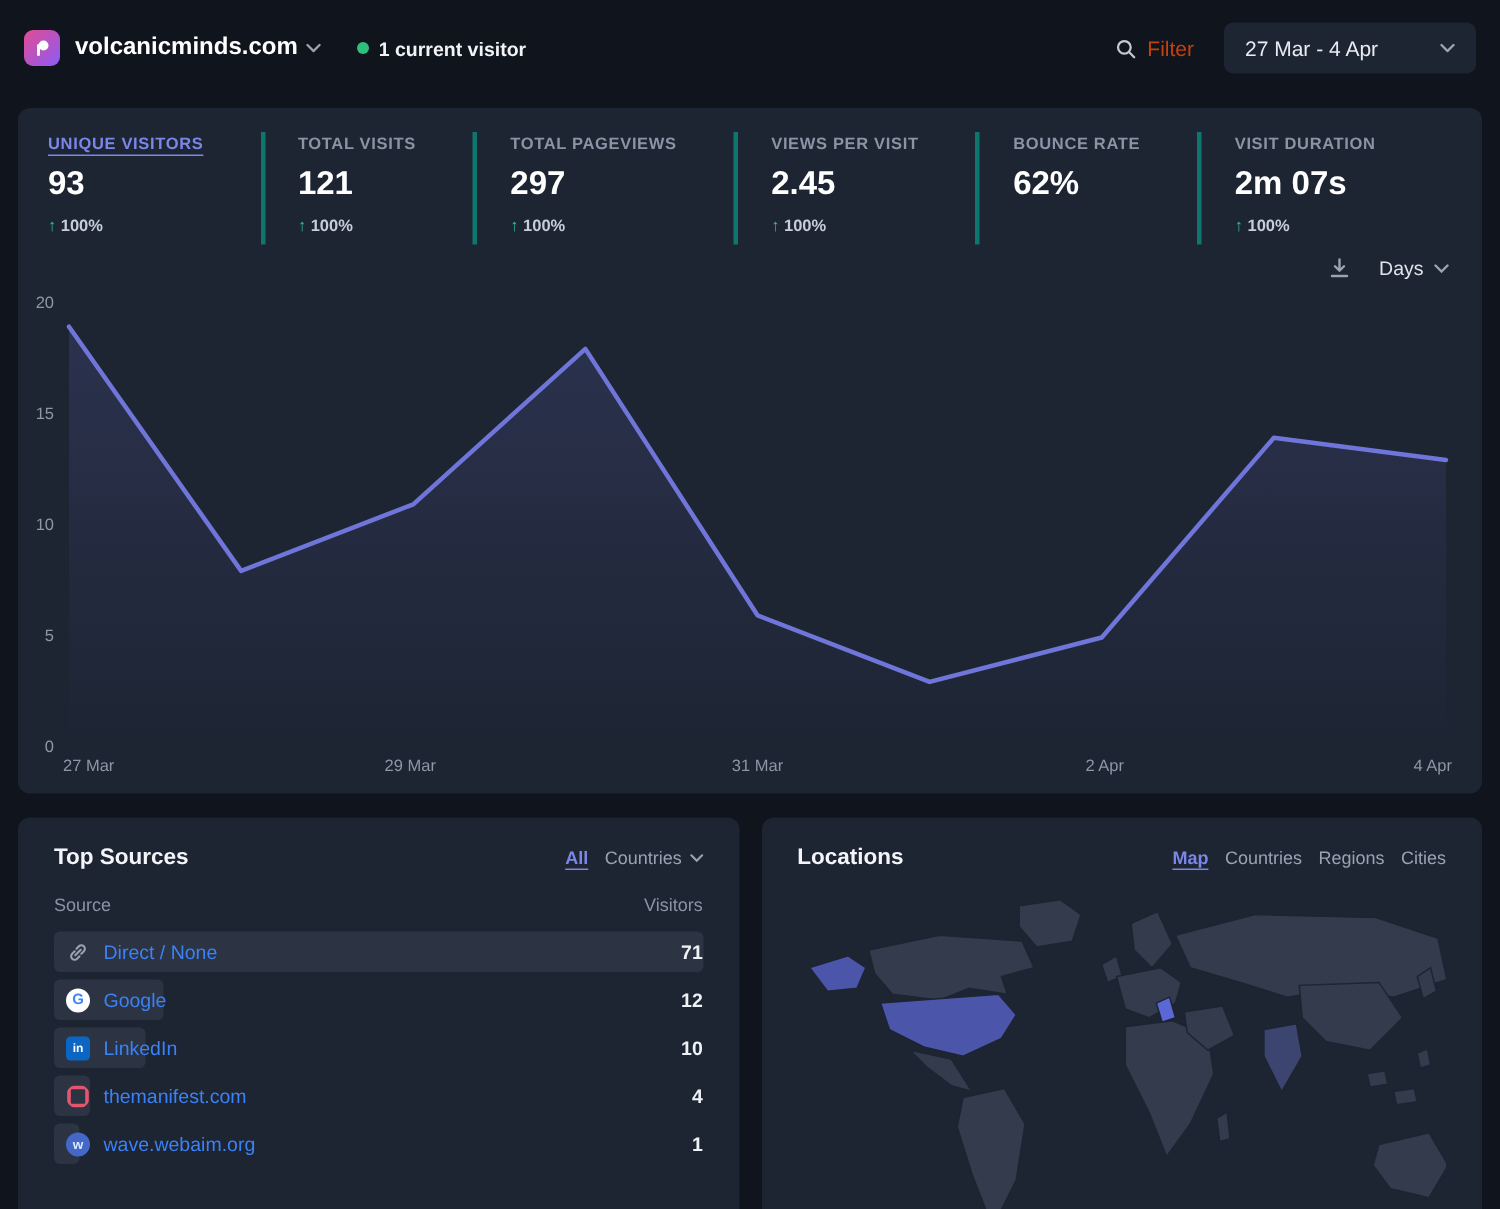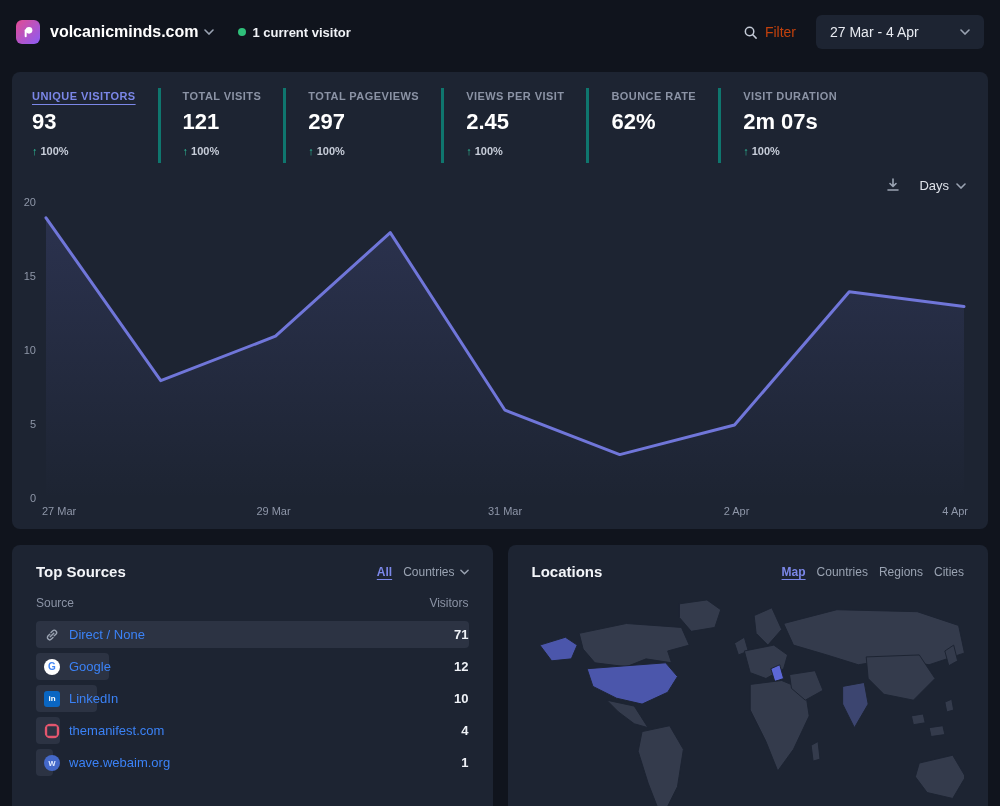--- a/index.html
+++ b/index.html
@@ -28,33 +28,33 @@
     display: flex; align-items: center; justify-content: space-between; gap: 26px;
     background: #1d2432; border-radius: 6px; font-size: 14px; color: #e8ebf1;
     padding: 9px 14px; min-width: 168px;
   }
 
   
   .card { background: #1d2432; border-radius: 8px; }
   .main-card { margin: 8px 12px 0; padding: 16px 0 4px; }
 
   
-  .stats-row { display: flex; padding: 0 12px; }
+  .stats-row { display: flex; padding: 0 12px; gap: 16px; }
   .stat { padding: 2px 22px 6px; cursor: pointer; }
   .stat:first-child { padding-left: 8px; }
   .stat + .stat { border-left: 3px solid #0f766e; }
   .stat-label { font-size: 11px; font-weight: 700; letter-spacing: .04em; color: #8b93a5; white-space: nowrap; }
   .stat.active .stat-label { color: #7b87e8; text-decoration: underline; text-underline-offset: 4px; }
   .stat-value-row { display: flex; align-items: baseline; gap: 10px; margin-top: 7px; flex-direction: column; }
   .stat-value { font-size: 22px; font-weight: 700; color: #ffffff; white-space: nowrap; }
   .change { font-size: 11px; font-weight: 600; color: #c7cdd9; display: flex; align-items: center; gap: 3px; }
   .change .arrow { color: #2fbf9a; font-style: normal; }
 
   
-  .chart-controls { display: flex; justify-content: flex-end; align-items: flex-end; gap: 18px; padding: 8px 22px 0; height: 30px; }
+  .chart-controls { display: flex; justify-content: flex-end; align-items: flex-start; gap: 18px; padding: 8px 22px 0; height: 30px; }
   .icon-btn { display: flex; align-items: center; }
   .interval-btn { display: flex; align-items: center; gap: 7px; font-size: 13px; color: #dfe3ea; }
 
   
   .chart-wrap { position: relative; height: 330px; margin-top: 2px; }
   .plot { position: absolute; left: 34px; right: 24px; top: 8px; bottom: 26px; }
   .plot svg { width: 100%; height: 100%; display: block; overflow: visible; }
   #chart-line { fill: none; stroke-width: 3; stroke-linejoin: round; stroke-linecap: round; }
   .y-tick { position: absolute; left: 4px; width: 20px; text-align: right; font-size: 11px; color: #8e96a8; }
   .x-axis { position: absolute; left: 30px; right: 20px; bottom: 4px; height: 16px; }

